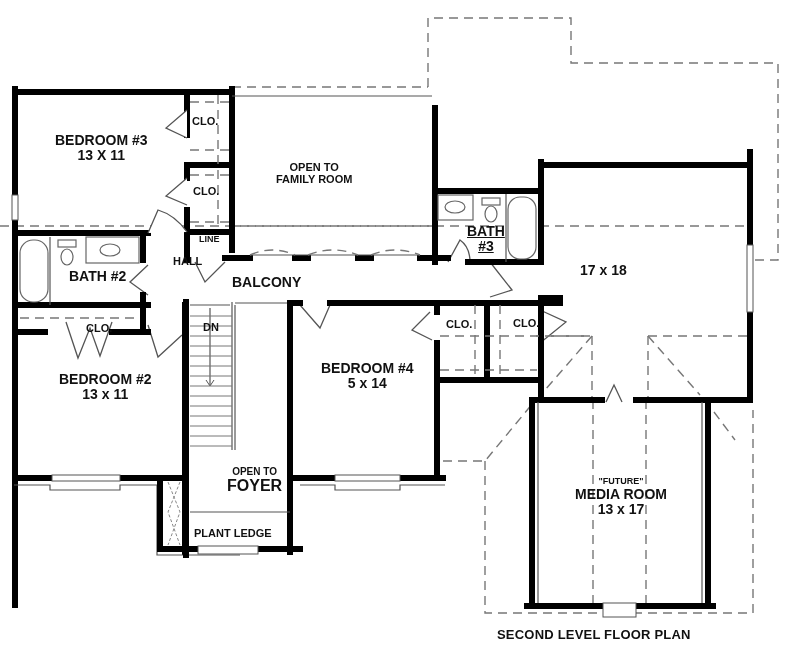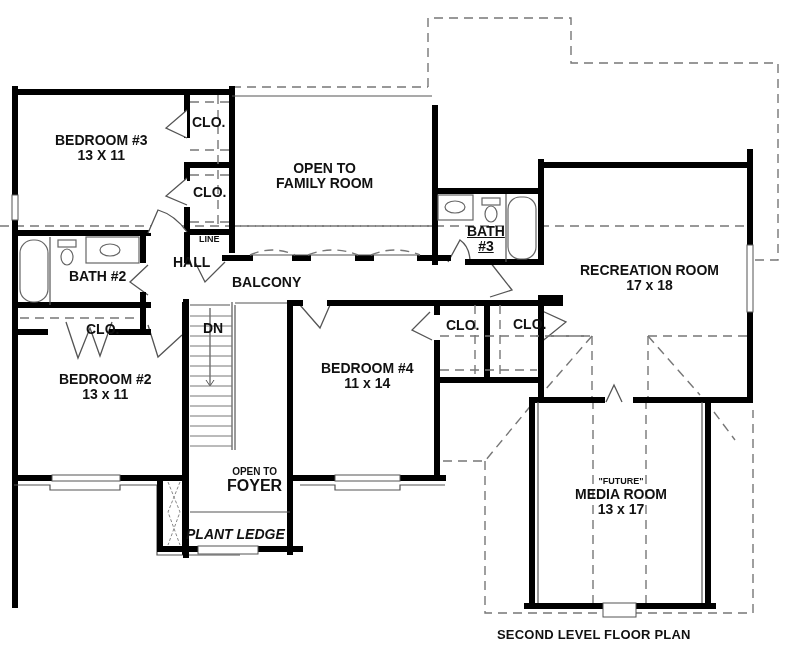--- a/index.html
+++ b/index.html
@@ -15,21 +15,21 @@
     font-family: "Liberation Sans", sans-serif;
     font-weight: bold;
     color: #111;
     text-align: center;
     line-height: 1.1;
     white-space: nowrap;
   }
   .lbl .dim { display: block; }
   .lg { font-size: 14px; }
   .md { font-size: 12px; }
-  .sm { font-size: 14px; }
+  .sm { font-size: 11px; }
   .xs { font-size: 9px; }
   .title { font-size: 13px; letter-spacing: 0.2px; }
 </style>
 </head>
 <body>
 
 <svg id="plan" viewBox="0 0 800 660" xmlns="http://www.w3.org/2000/svg">
 
   <g>
     <polyline class="dash" points="428,87 428,18 571,18 571,63 778,63 778,260 752,260"></polyline>
@@ -216,32 +216,31 @@
   <span class="dim">OPEN TO</span>
   <span class="dim">FAMILY ROOM</span>
 </div>
 <div class="lbl lg" style="left:232px;top:275px;">BALCONY</div>
 <div class="lbl sm" style="left:203px;top:293px;margin-top:28px;">DN</div>
 <div class="lbl lg" style="left:467px;top:224px;text-decoration:underline;">
   <span class="dim">BATH</span>
   <span class="dim">#3</span>
 </div>
 <div class="lbl lg" style="left:580px;top:263px;">
-  <span>RECREATION ROOM</span>
   <span class="dim">17 x 18</span>
 </div>
 <div class="lbl sm" style="left:446px;top:318px;">CLO.</div>
 <div class="lbl sm" style="left:513px;top:317px;">CLO.</div>
 <div class="lbl lg" style="left:321px;top:361px;">
   <span>BEDROOM #4</span>
-  <span class="dim">11 x 14</span>
+  <span class="dim">5 x 14</span>
 </div>
 <div class="lbl md" style="left:227px;top:466px;">
   <span class="dim" style="font-size:10px;">OPEN TO</span>
   <span class="dim" style="font-size:16px;">FOYER</span>
 </div>
-<div class="lbl sm" style="left:186px;top:527px;font-style:italic;">PLANT LEDGE</div>
+<div class="lbl sm" style="left:194px;top:527px;">PLANT LEDGE</div>
 <div class="lbl lg" style="left:575px;top:477px;">
   <span class="dim" style="font-size:9px;">"FUTURE"</span>
   <span class="dim">MEDIA ROOM</span>
   <span class="dim">13 x 17</span>
 </div>
 <div class="lbl title" style="left:497px;top:628px;">SECOND LEVEL FLOOR PLAN</div>
 
 </body></html>

